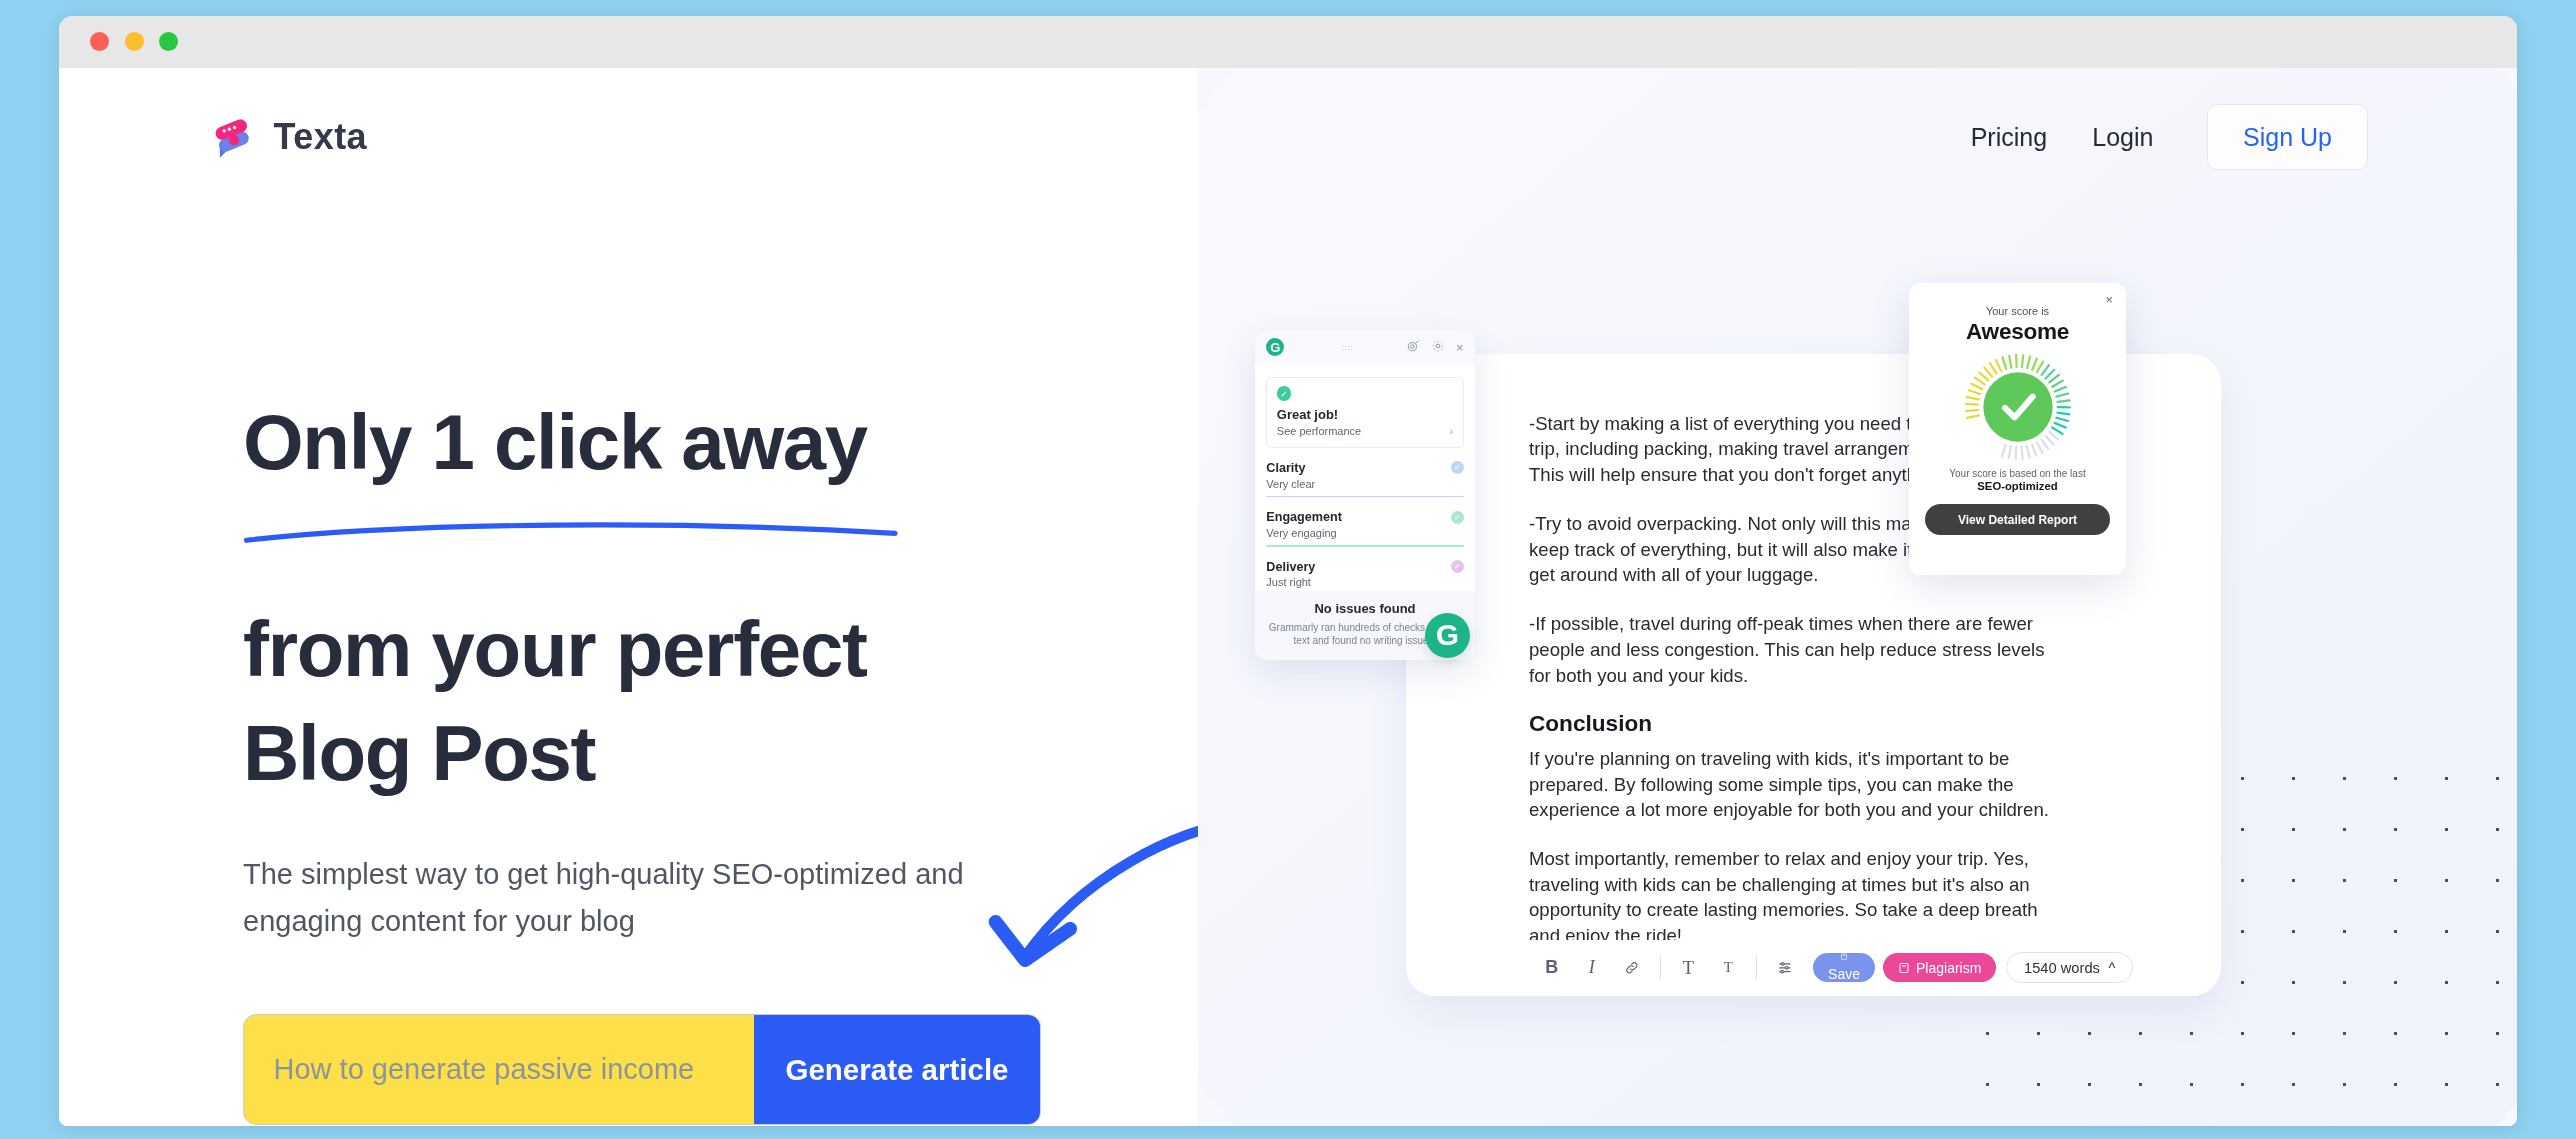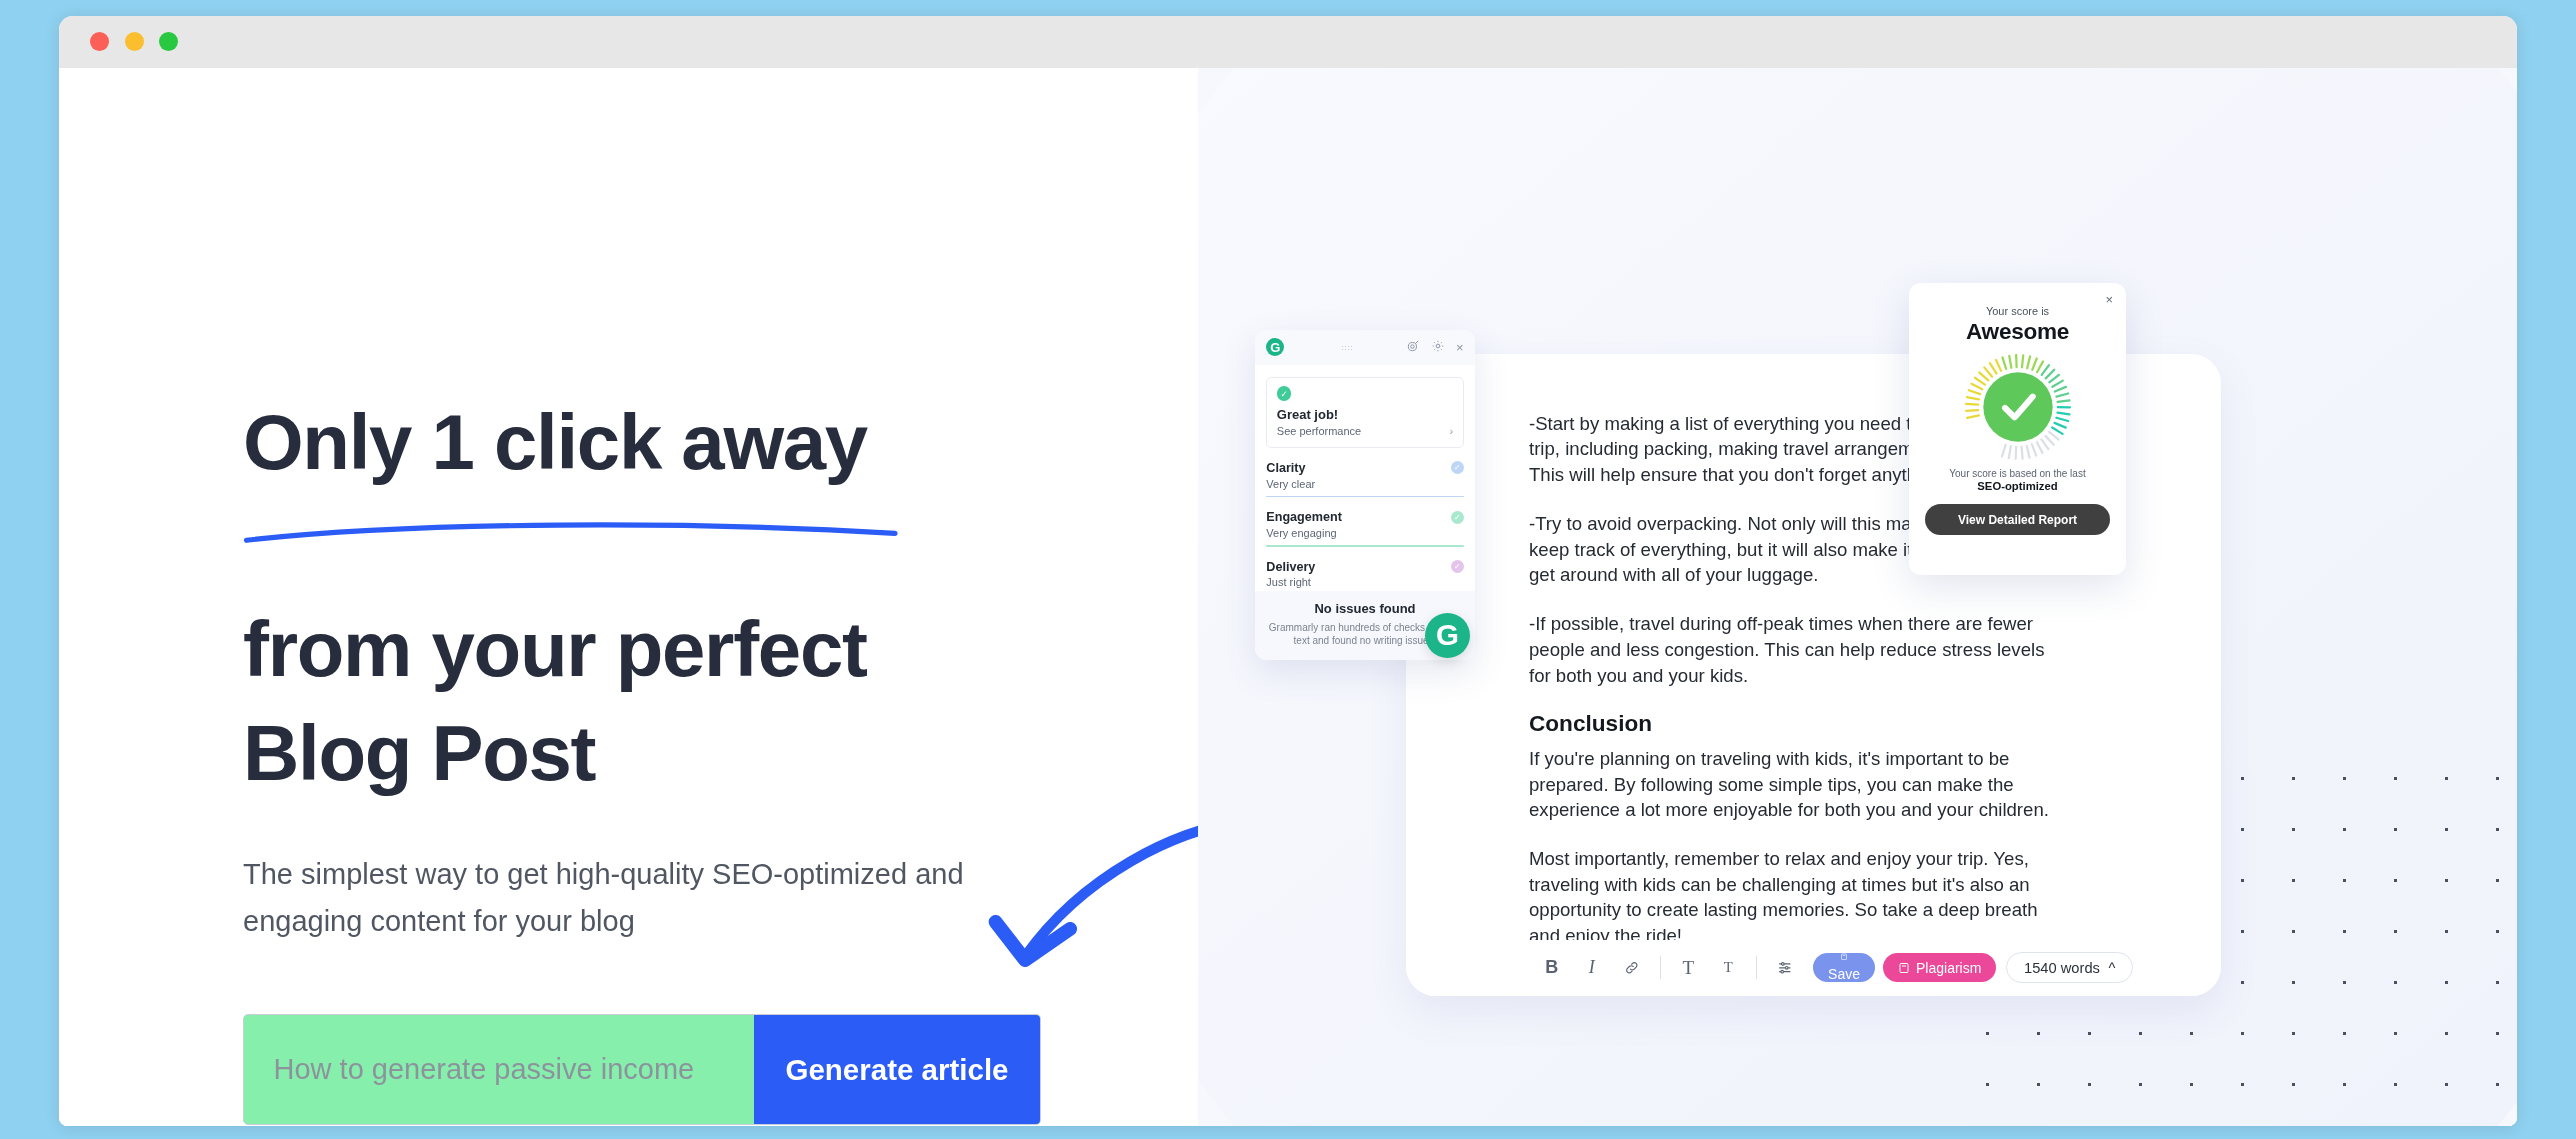--- a/index.html
+++ b/index.html
@@ -123,23 +123,23 @@
     font-size: 29px;
     color: #505762;
     line-height: 1.65;
     max-width: 824px;
   }
   .search-row {
     margin-top: 68px;
     display: flex;
     width: 798px; height: 111px;
     border: 1.7px solid #c9ced8;
-    border-radius: 5px;
+    border-radius: 13px;
     overflow: hidden;
-    background: #86efac;
+    background: #fde047;
   }
   .search-input {
     flex: 1;
     border: none; outline: none;
     font-size: 29px;
     padding: 0 29.5px;
     color: #2b313c;
     font-family: "Liberation Sans", sans-serif;
     background: transparent;
   }
@@ -555,15 +555,36 @@
 
         <div class="score-basis">
           <span>Your score is based on the last</span>
           <b>SEO-optimized</b>
         </div>
         <button class="score-btn">View Detailed Report</button>
       </div>
     </div>
   </div>
 
+  <div class="topnav" style="top:52px;">
+    <div class="logo">
+      <span class="logo-mark">
+        <svg width="52" height="52" viewBox="0 0 60 60">
+          <path d="M16 40 L16 54 L25 45 Z" fill="#5b6fe0"></path>
+          <rect x="14" y="28" width="36" height="15" rx="7.5" fill="#6b80e8" transform="rotate(-22 32 35)"></rect>
+          <rect x="10" y="14" width="38" height="15" rx="7.5" fill="#f4267e" transform="rotate(-22 29 21)"></rect>
+          <circle cx="21" cy="23" r="1.9" fill="#fff"></circle>
+          <circle cx="27" cy="21" r="1.9" fill="#fff"></circle>
+          <circle cx="33" cy="19" r="1.9" fill="#fff"></circle>
+          <rect x="26" y="28" width="12" height="11" rx="5" fill="#f4267e" transform="rotate(-22 32 33)"></rect>
+        </svg>
+      </span>
+      <span class="logo-text">Texta</span>
+    </div>
+    <div class="nav-right">
+      <a class="nav-link">Pricing</a>
+      <a class="nav-link">Login</a>
+      <button class="signup-btn">Sign Up</button>
+    </div>
+  </div>
 
 </div>
 
 
 </body></html>

